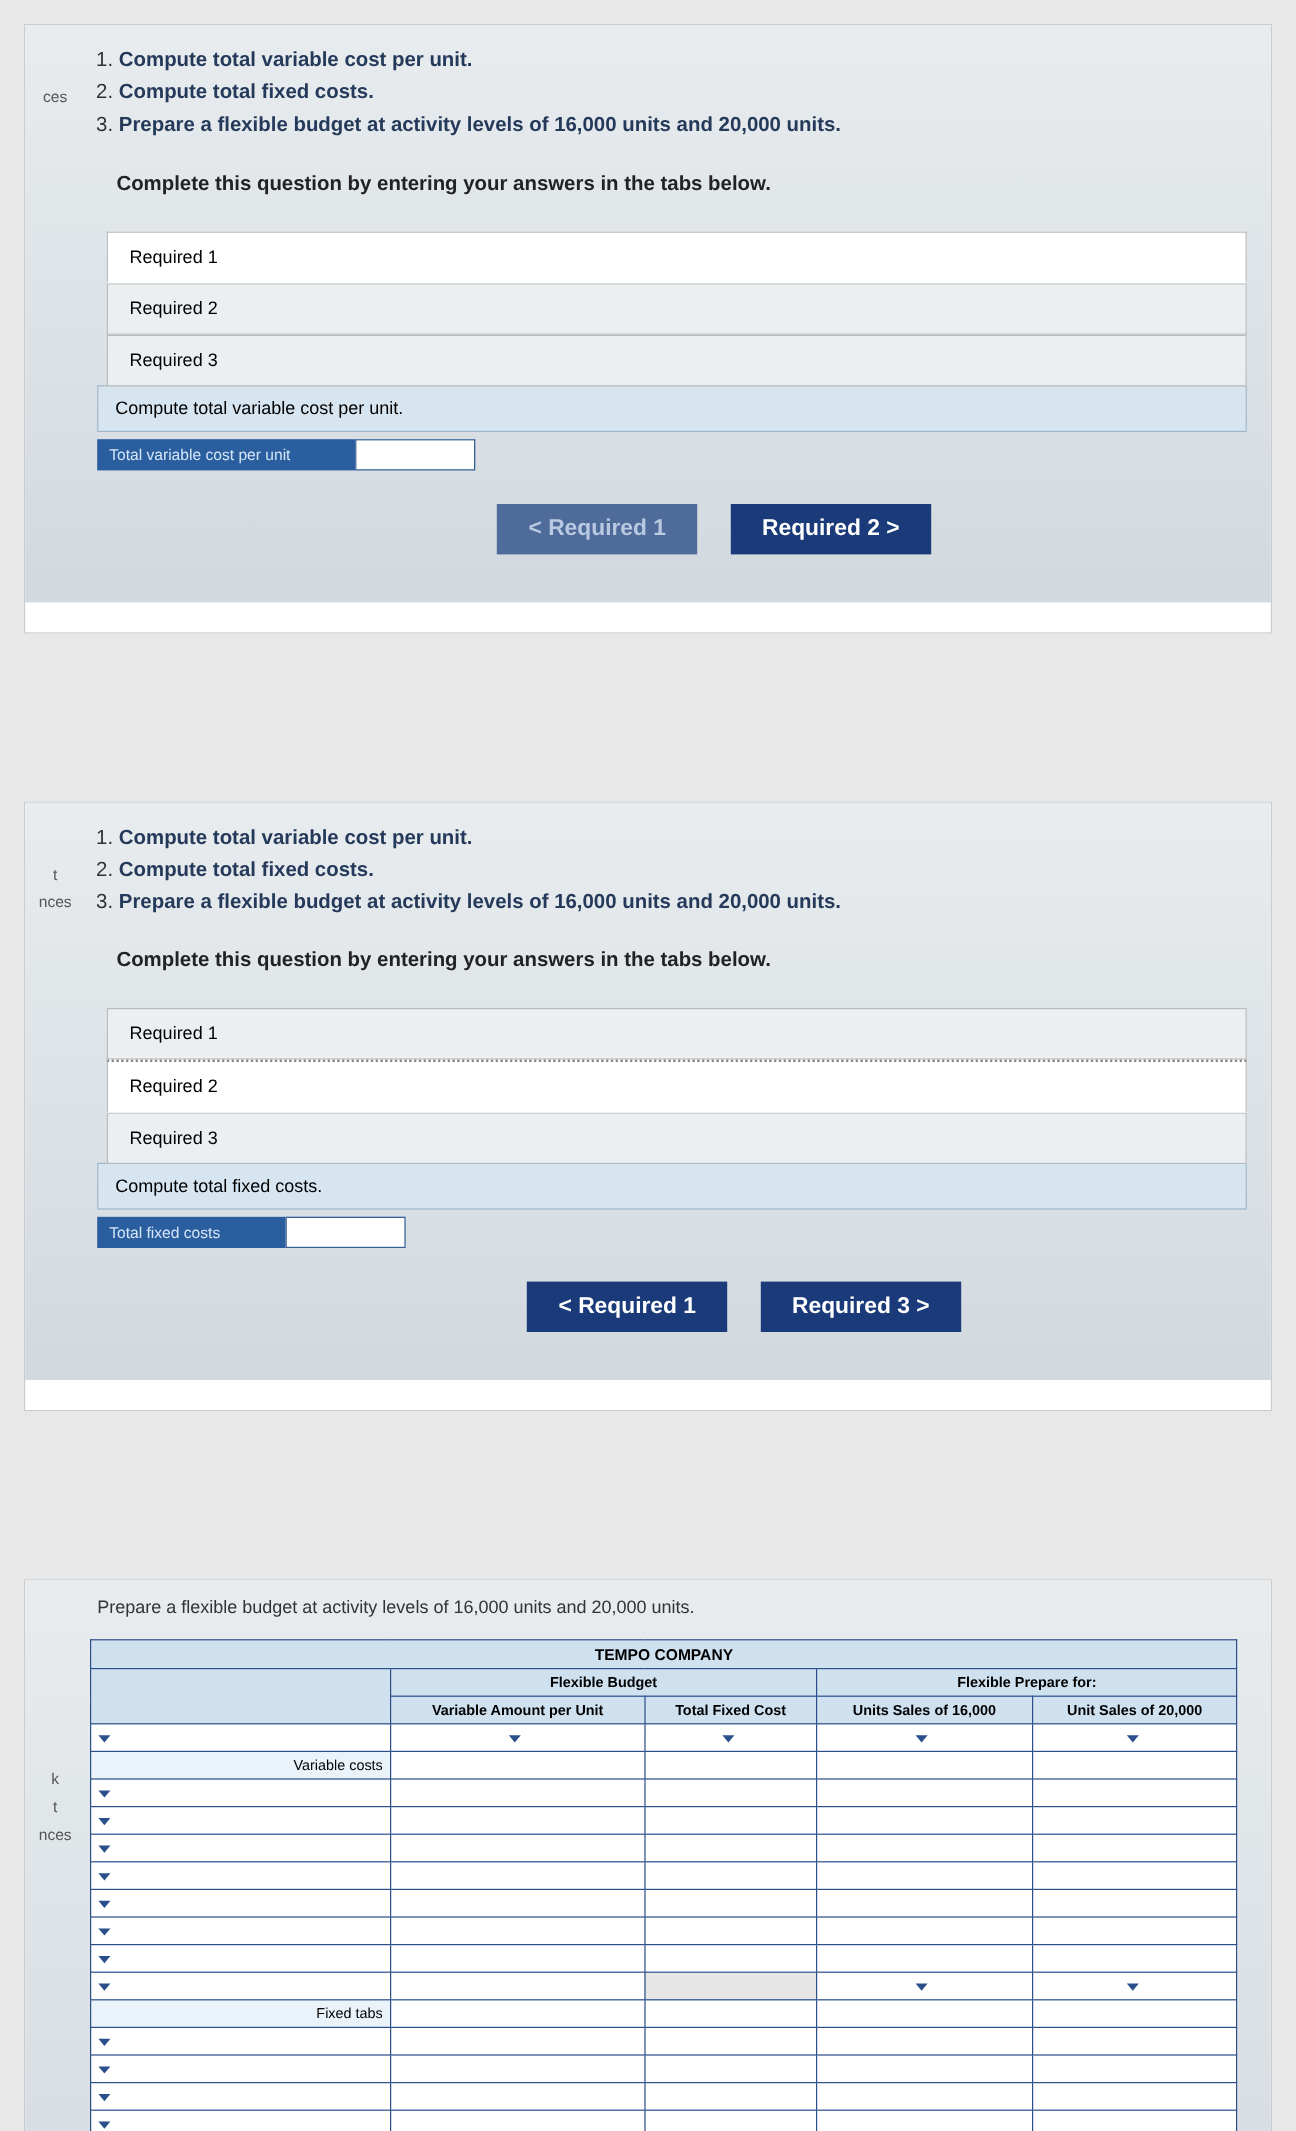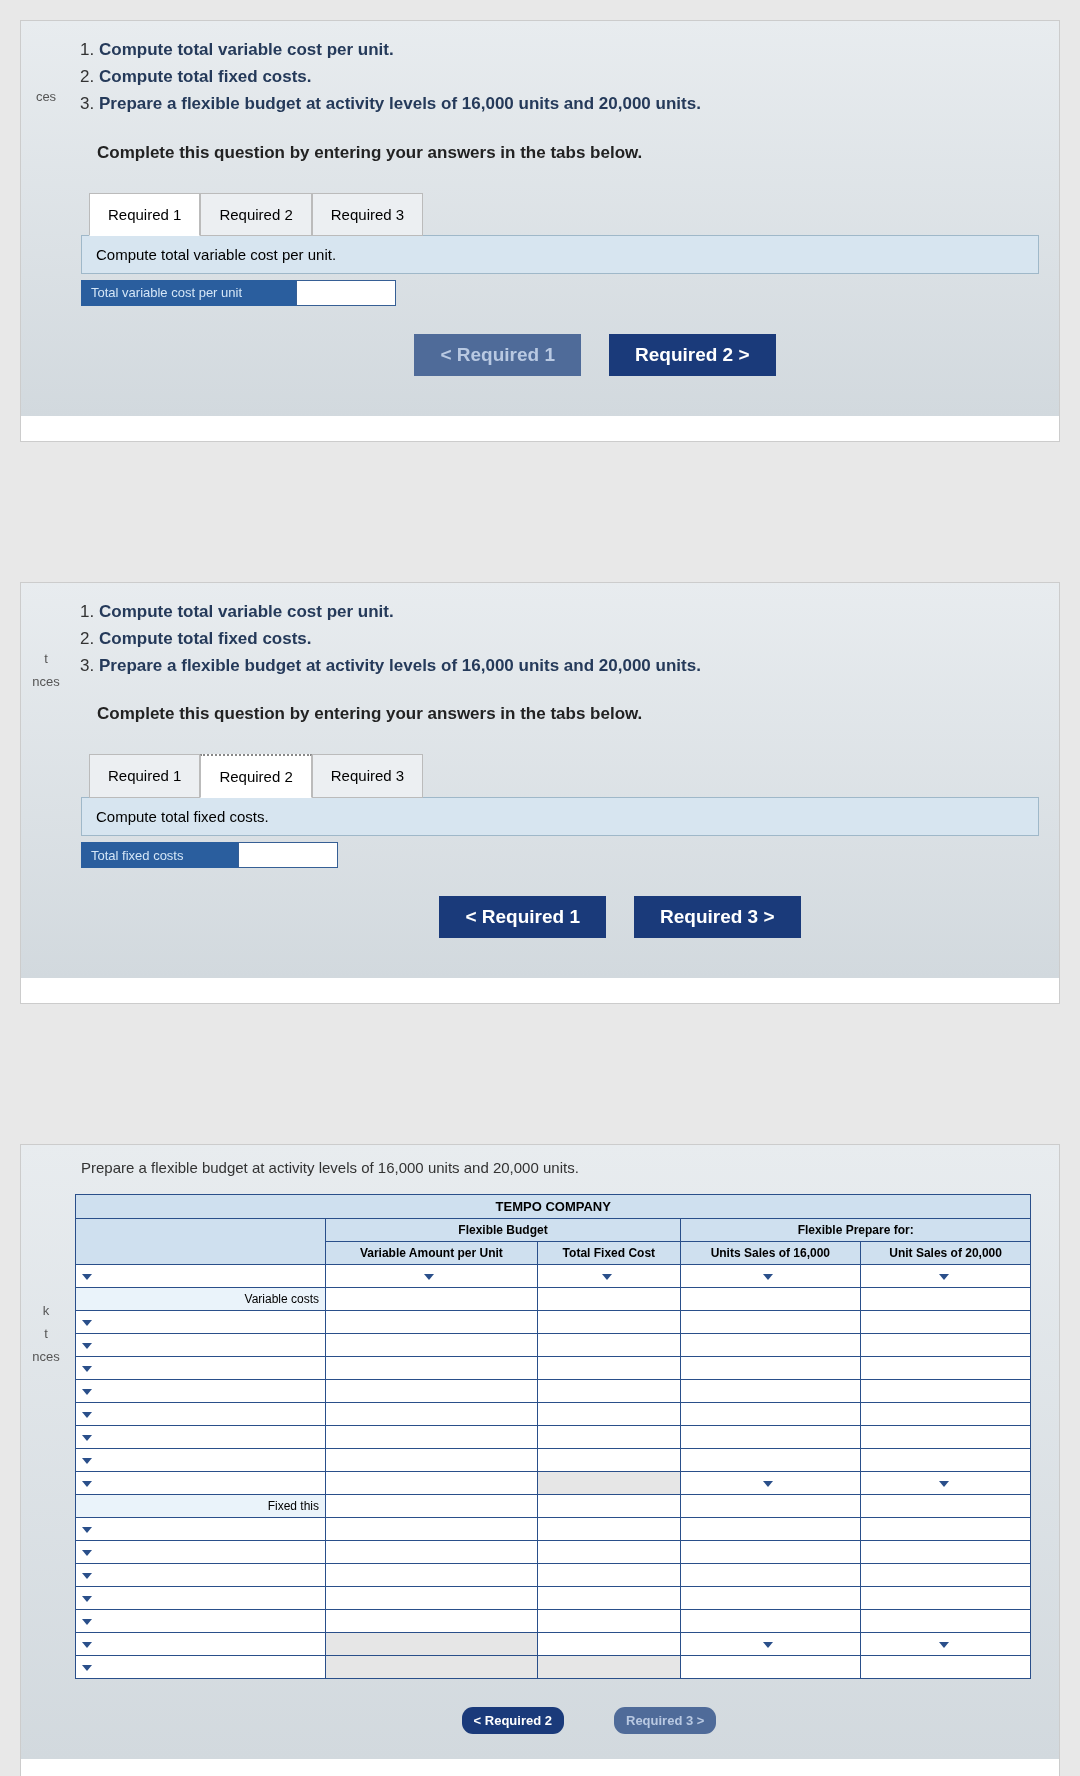--- a/index.html
+++ b/index.html
@@ -18,21 +18,21 @@
   }
   .inner {
     background: linear-gradient(180deg, #e8ecef 0%, #d2d9de 100%);
     margin: 0;
     padding: 15px 20px 40px 60px;
     position: relative;
   }
   .sidebar-stub {
     position: absolute;
     left: 0;
-    top: 60px;
+    top: 44px;
     width: 50px;
     text-align: center;
     font-size: 13px;
     color: #555;
   }
   .sidebar-stub div { margin: 8px 0; }
   .req-list {
     margin: 0 0 25px 0;
     list-style: decimal;
     padding-left: 18px;
@@ -45,20 +45,21 @@
     font-size: 17px;
     color: #222;
     font-weight: 700;
     margin: 0 0 30px 16px;
   }
   .tabs {
     display: flex;
     gap: 0;
     margin-left: 8px;
     margin-bottom: 0;
+    flex-direction: column;
   }
   .tab {
     background: #eceff2;
     border: 1px solid #bbb;
     padding: 12px 18px;
     font-size: 15px;
     cursor: pointer;
   }
   .tab.active {
     background: #fff;
@@ -306,21 +307,21 @@
             <td></td>
           </tr>
       <tr>
             <td class="leftcell drop-tri"></td>
             <td></td>
             <td style="background:#e6e6e6"></td>
             <td class="drop-tri"></td>
             <td class="drop-tri"></td>
           </tr>
       <tr>
-            <td class="sec-hdr">Fixed this</td>
+            <td class="sec-hdr">Fixed tabs</td>
             <td></td>
             <td></td>
             <td></td>
             <td></td>
           </tr>
       <tr>
             <td class="leftcell drop-tri"></td>
             <td></td>
             <td></td>
             <td></td>

